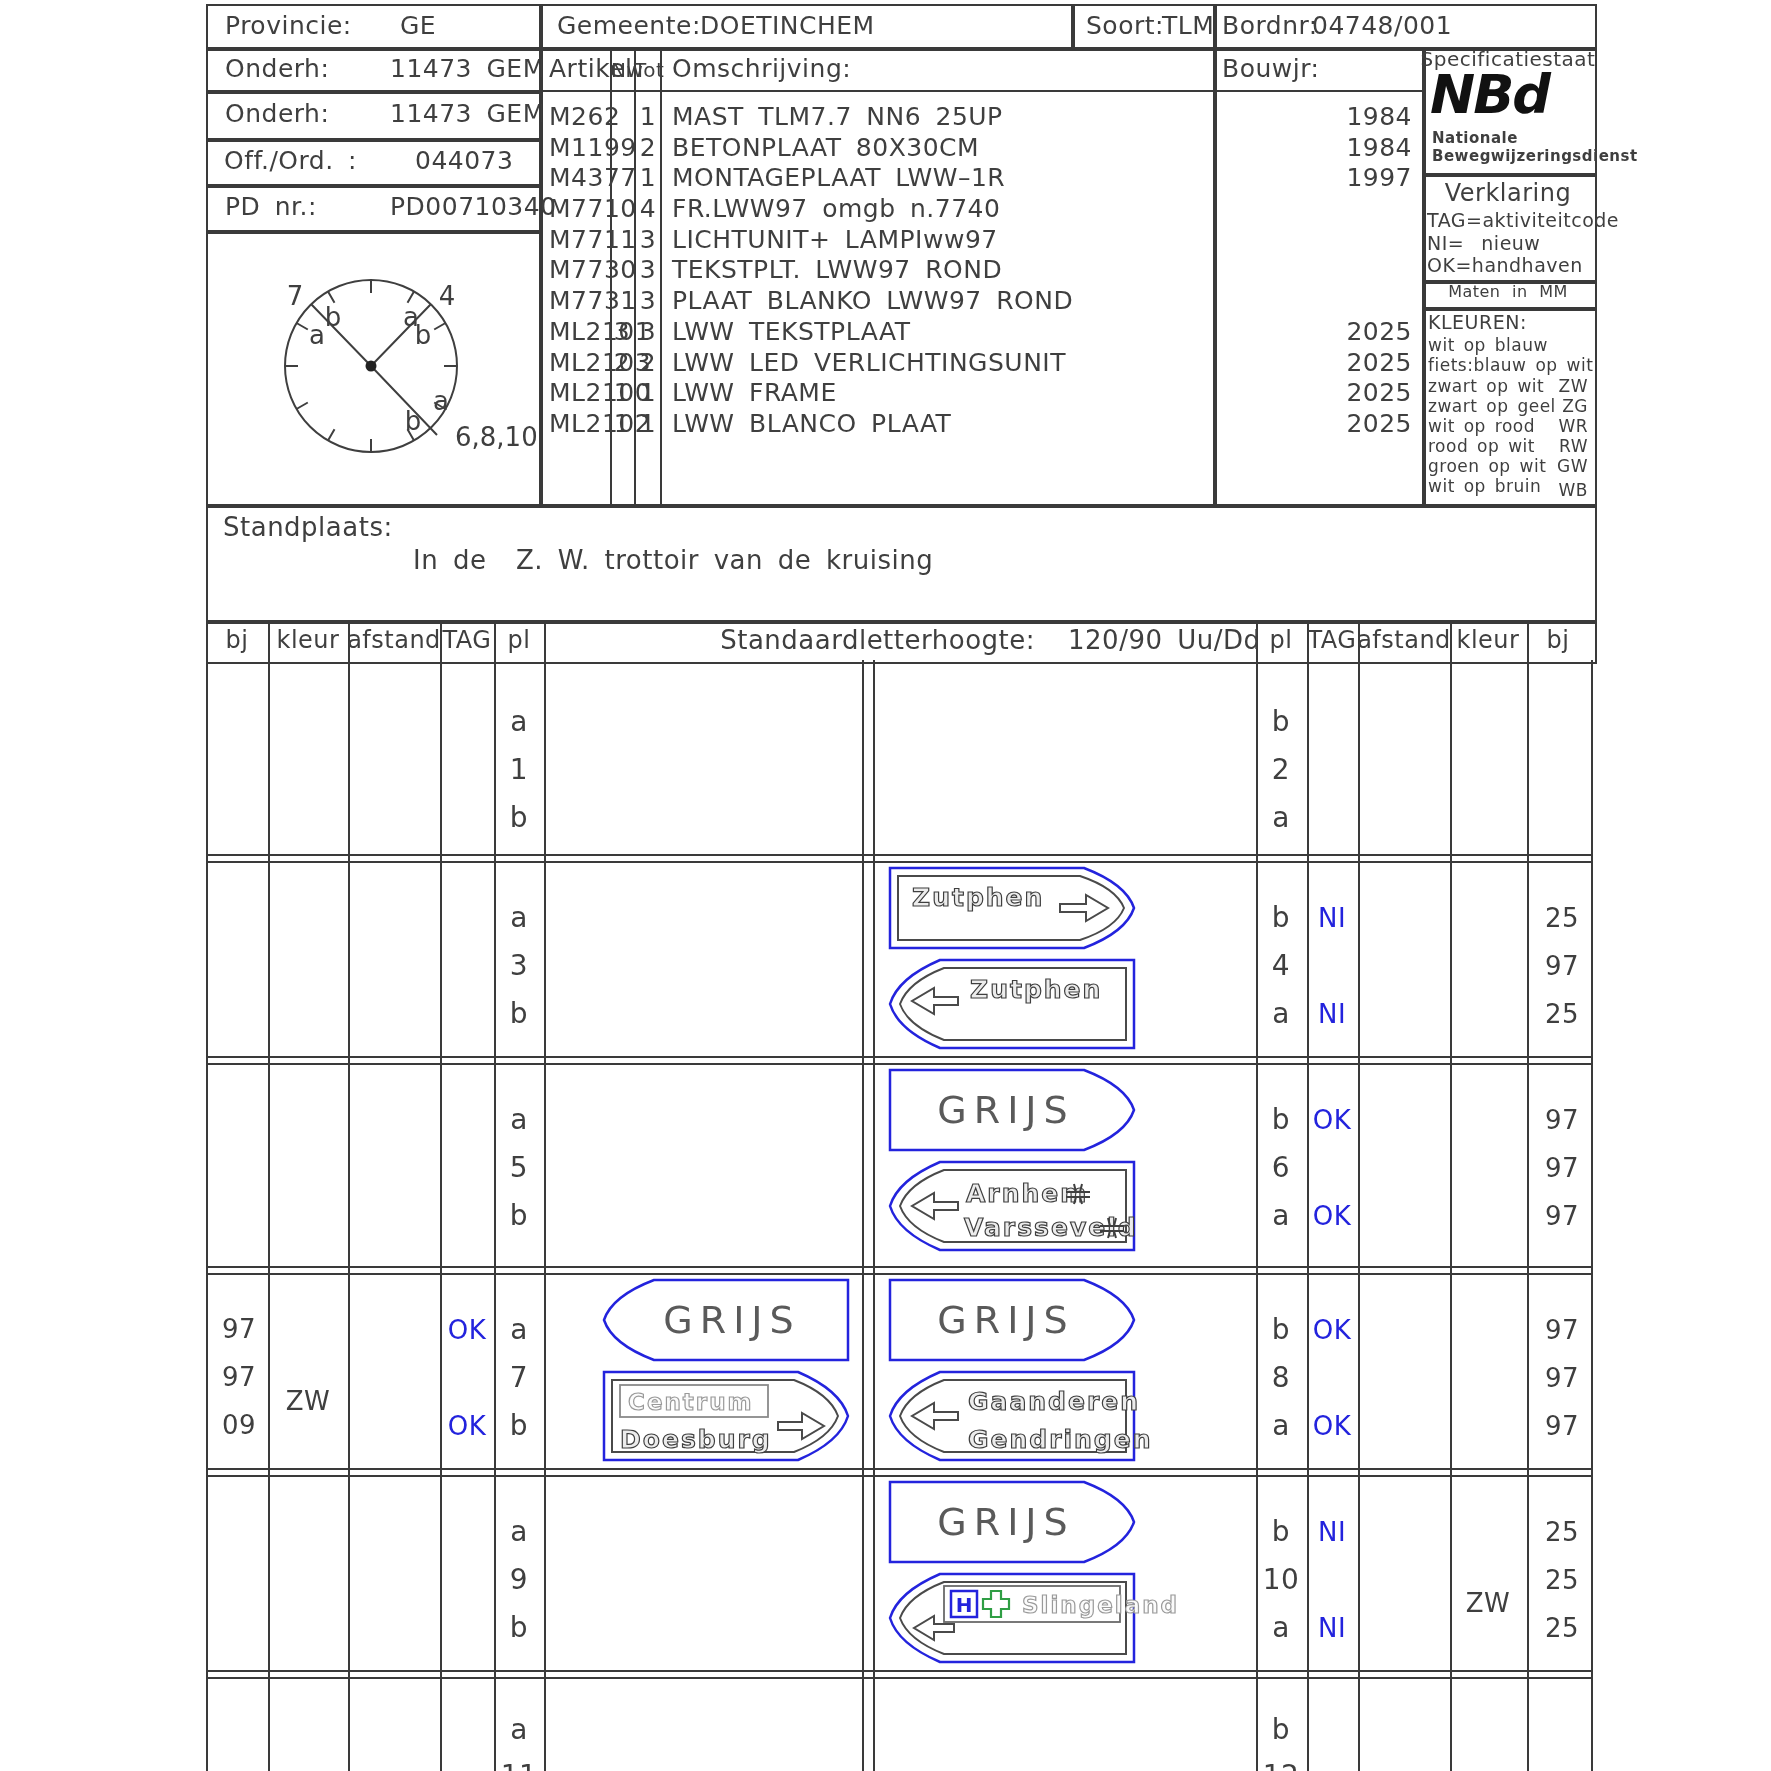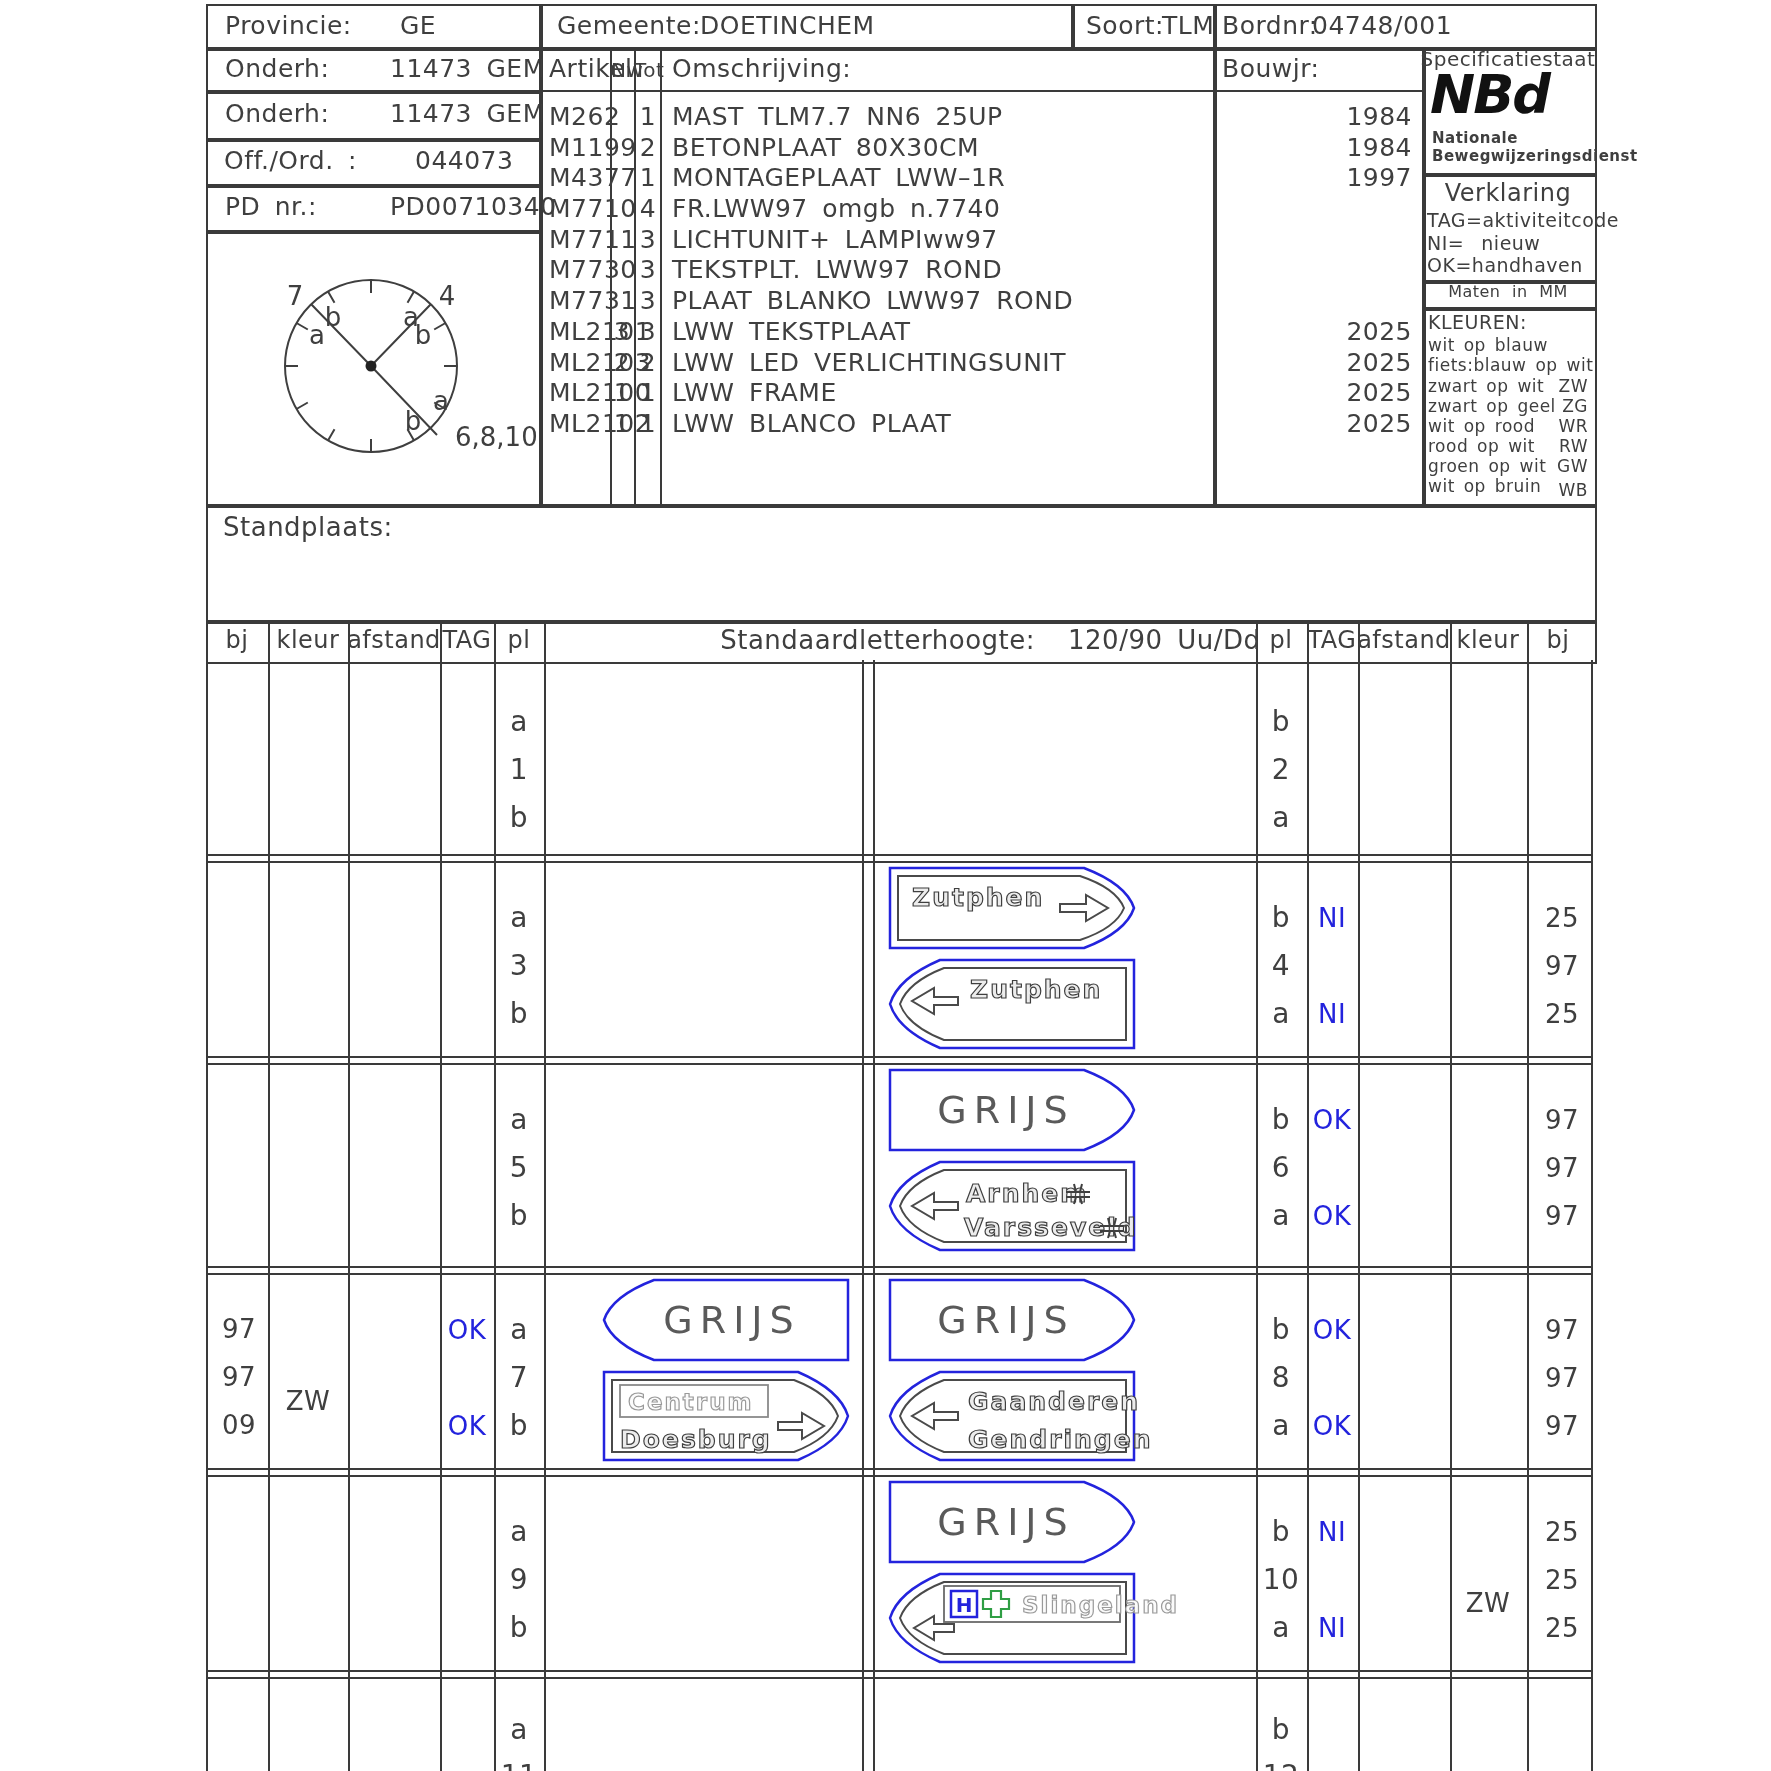--- a/index.html
+++ b/index.html
@@ -189,20 +189,21 @@
   <div class="t f17 r" style="left:1588px;top:418px">WR</div>
   <div class="t f17" style="left:1428px;top:438px">rood op wit</div>
   <div class="t f17 r" style="left:1588px;top:438px">RW</div>
   <div class="t f17" style="left:1428px;top:458px">groen op wit</div>
   <div class="t f17 r" style="left:1588px;top:458px">GW</div>
   <div class="t f17" style="left:1428px;top:478px">wit op bruin</div>
   <div class="t f17 r" style="left:1588px;top:482px">WB</div>
 
   <div class="bx" style="left:206px;top:504px;width:1387px;height:116px"></div>
   <div class="t f26" style="left:223px;top:514px">Standplaats:</div>
+  <div class="t f26" style="left:413px;top:547px">In de  Z. W. trottoir van de kruising</div>
 
   <div class="bx" style="left:206px;top:620px;width:1387px;height:40px"></div>
 
   <div class="vl" style="left:268px;top:620px;height:1151px"></div>
   <div class="vl" style="left:348px;top:620px;height:1151px"></div>
   <div class="vl" style="left:440px;top:620px;height:1151px"></div>
   <div class="vl" style="left:494px;top:620px;height:1151px"></div>
   <div class="vl" style="left:544px;top:620px;height:1151px"></div>
   <div class="vl" style="left:862px;top:660px;height:1111px"></div>
   <div class="vl" style="left:873px;top:660px;height:1111px"></div>

